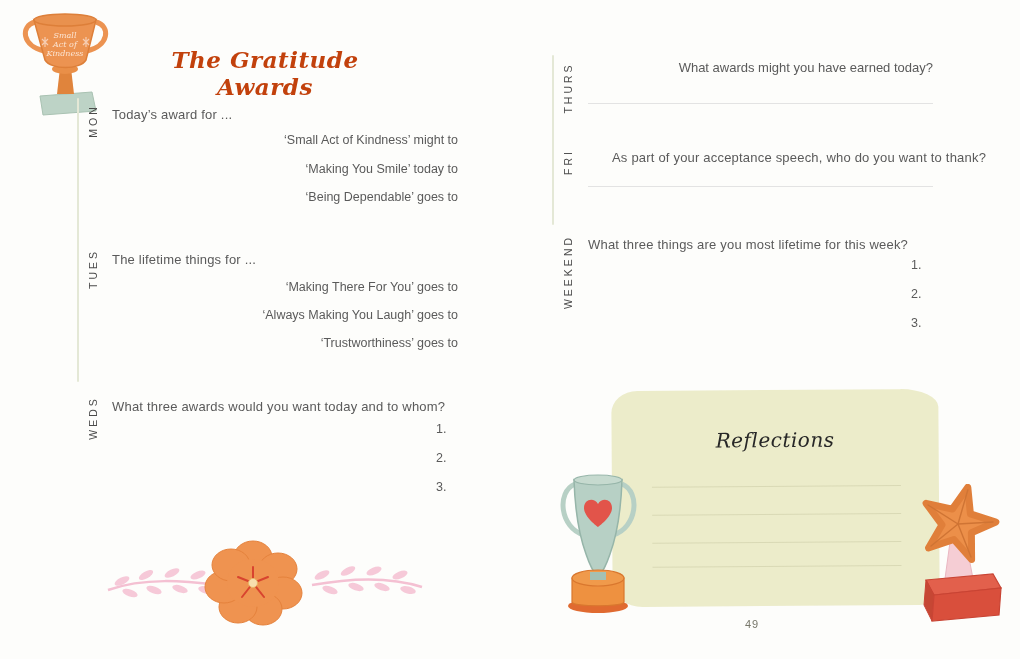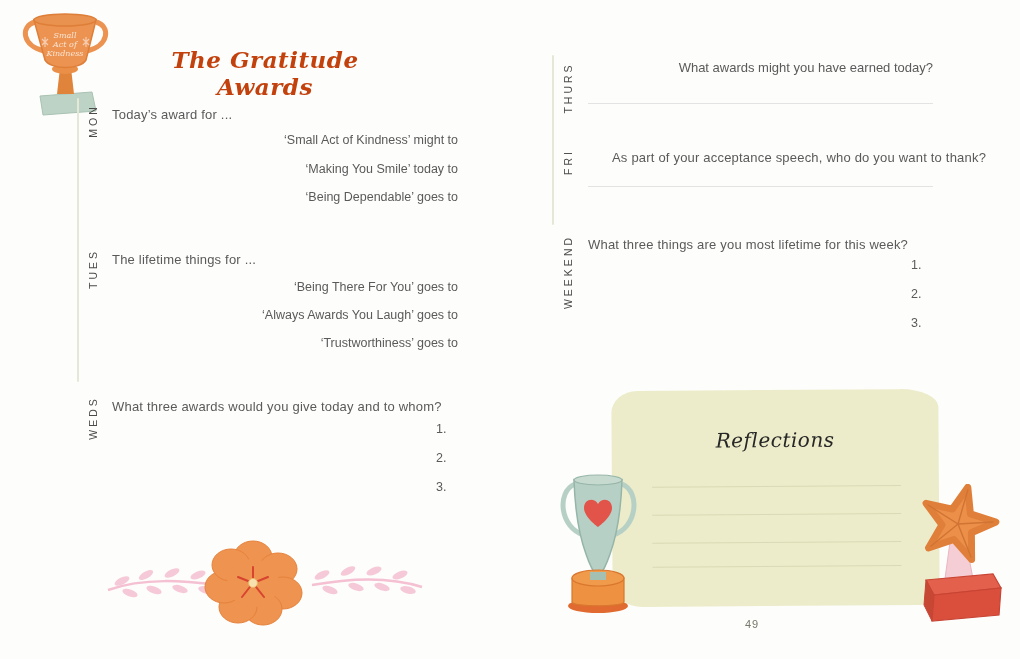--- a/index.html
+++ b/index.html
@@ -118,33 +118,33 @@
     <span class="label">‘Making You Smile’ today to</span>
     <span class="write-line"></span>
   </div>
   <div class="award-row" style="left:128px; top:190px; width:330px;">
     <span class="label">‘Being Dependable’ goes to</span>
     <span class="write-line"></span>
   </div>
 
   <div class="prompt" style="left:112px; top:252px;">The lifetime things for ...</div>
   <div class="award-row" style="left:128px; top:280px; width:330px;">
-    <span class="label">‘Being There For You’ goes to</span>
+    <span class="label">‘Making There For You’ goes to</span>
     <span class="write-line"></span>
   </div>
   <div class="award-row" style="left:128px; top:308px; width:330px;">
-    <span class="label">‘Always Awards You Laugh’ goes to</span>
+    <span class="label">‘Always Making You Laugh’ goes to</span>
     <span class="write-line"></span>
   </div>
   <div class="award-row" style="left:128px; top:336px; width:330px;gap:36px;">
     <span class="label">‘Trustworthiness’ goes to</span>
     <span class="write-line"></span>
   </div>
 
-  <div class="prompt" style="left:112px; top:399px;">What three awards would you give today and to whom?</div>
+  <div class="prompt" style="left:112px; top:399px;">What three awards would you want today and to whom?</div>
   <div class="num-row" style="left:128px; top:422px; width:330px;">
     <span class="num">1.</span>
     <span class="write-line"></span>
   </div>
   <div class="num-row" style="left:128px; top:451px; width:330px;">
     <span class="num">2.</span>
     <span class="write-line"></span>
   </div>
   <div class="num-row" style="left:128px; top:480px; width:330px;">
     <span class="num">3.</span>

